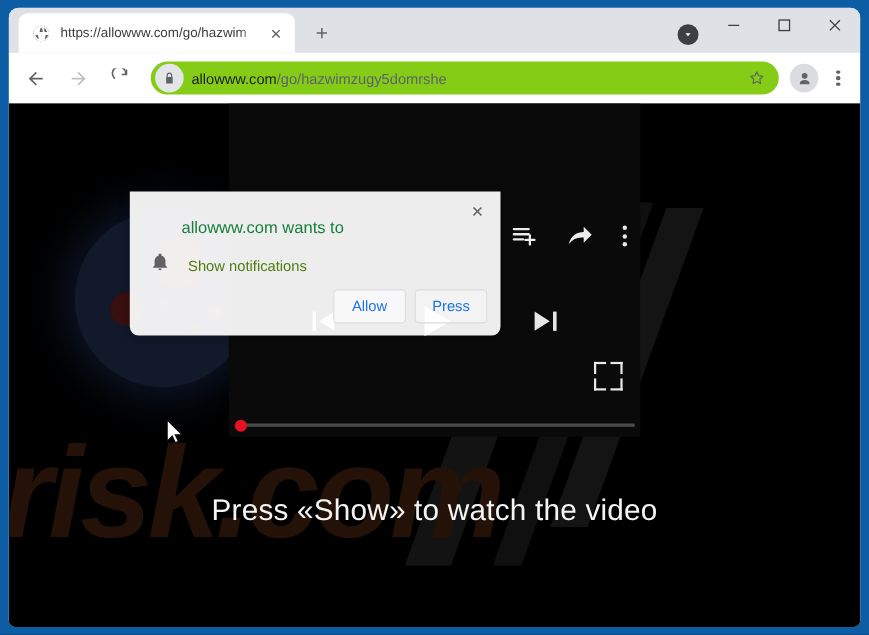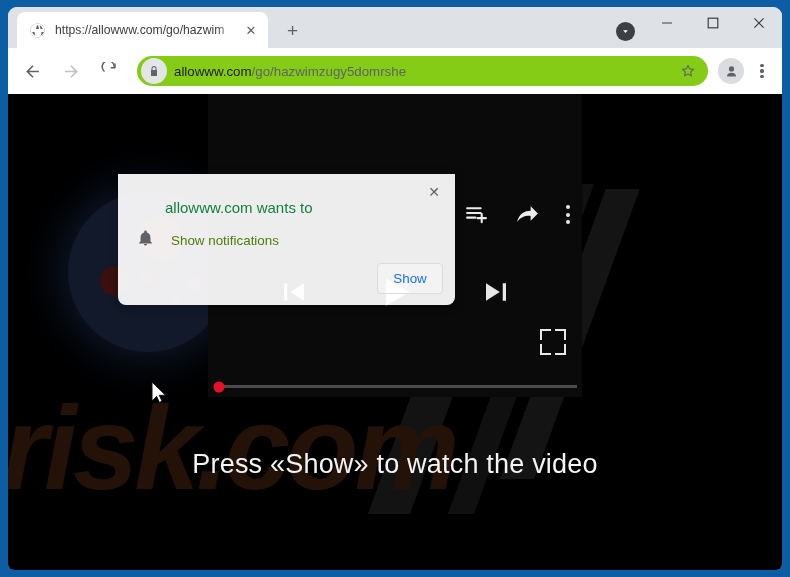--- a/index.html
+++ b/index.html
@@ -401,21 +401,22 @@
         <div class="pb-title">allowww.com wants to</div>
         <div class="pb-row">
           <span>
             <svg width="17" height="17" viewBox="0 0 24 24">
               <path d="M12 22a2.2 2.2 0 002.2-2.2H9.8A2.2 2.2 0 0012 22zm7-6v-5.5c0-3.4-1.8-6.2-5-6.9V2.8a2 2 0 10-4 0v.8c-3.2.7-5 3.5-5 6.9V16l-2 2v1h18v-1l-2-2z" fill="#5f6368"></path>
             </svg>
           </span>
           <span class="pb-label">Show notifications</span>
         </div>
         <div class="pb-actions">
-          <div class="pb-btn secondary">Show</div>
+          <div class="pb-btn">Allow</div>
+          <div class="pb-btn secondary">Press</div>
         </div>
       </div>
 
       <div id="cursor">
         <svg width="16" height="23" viewBox="0 0 16 23">
           <path d="M1 1l0 19 4.6-4.6 2.8 6 2.7-1.2-2.8-5.9 6.3 0z" fill="#fff" stroke="#111" stroke-width="1"></path>
         </svg>
       </div>
 
     </div>

